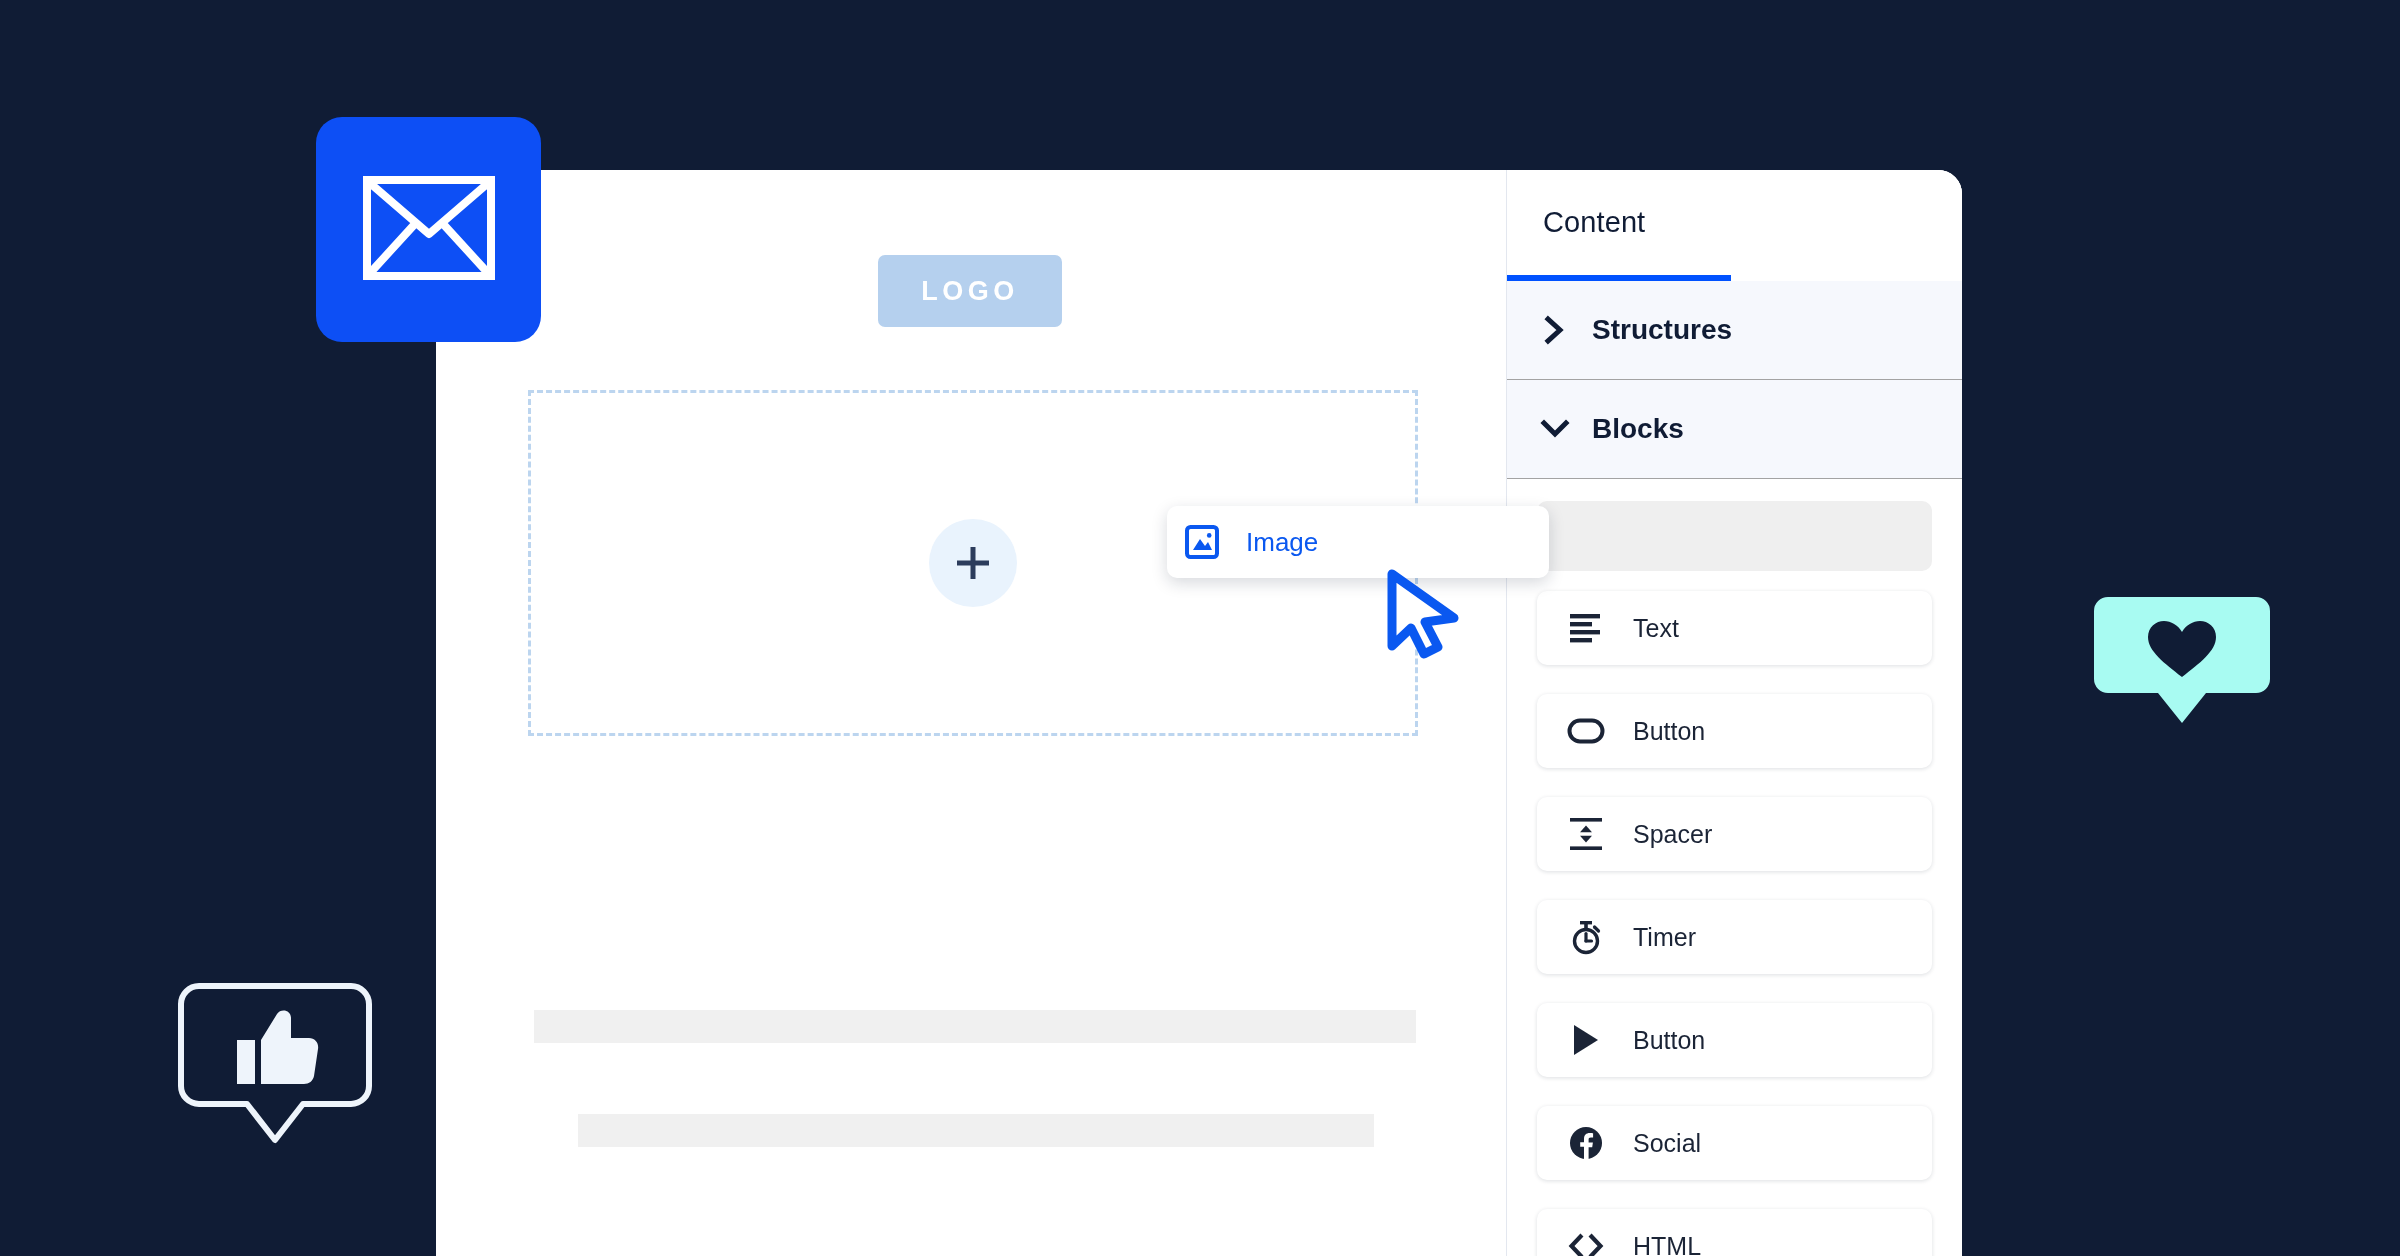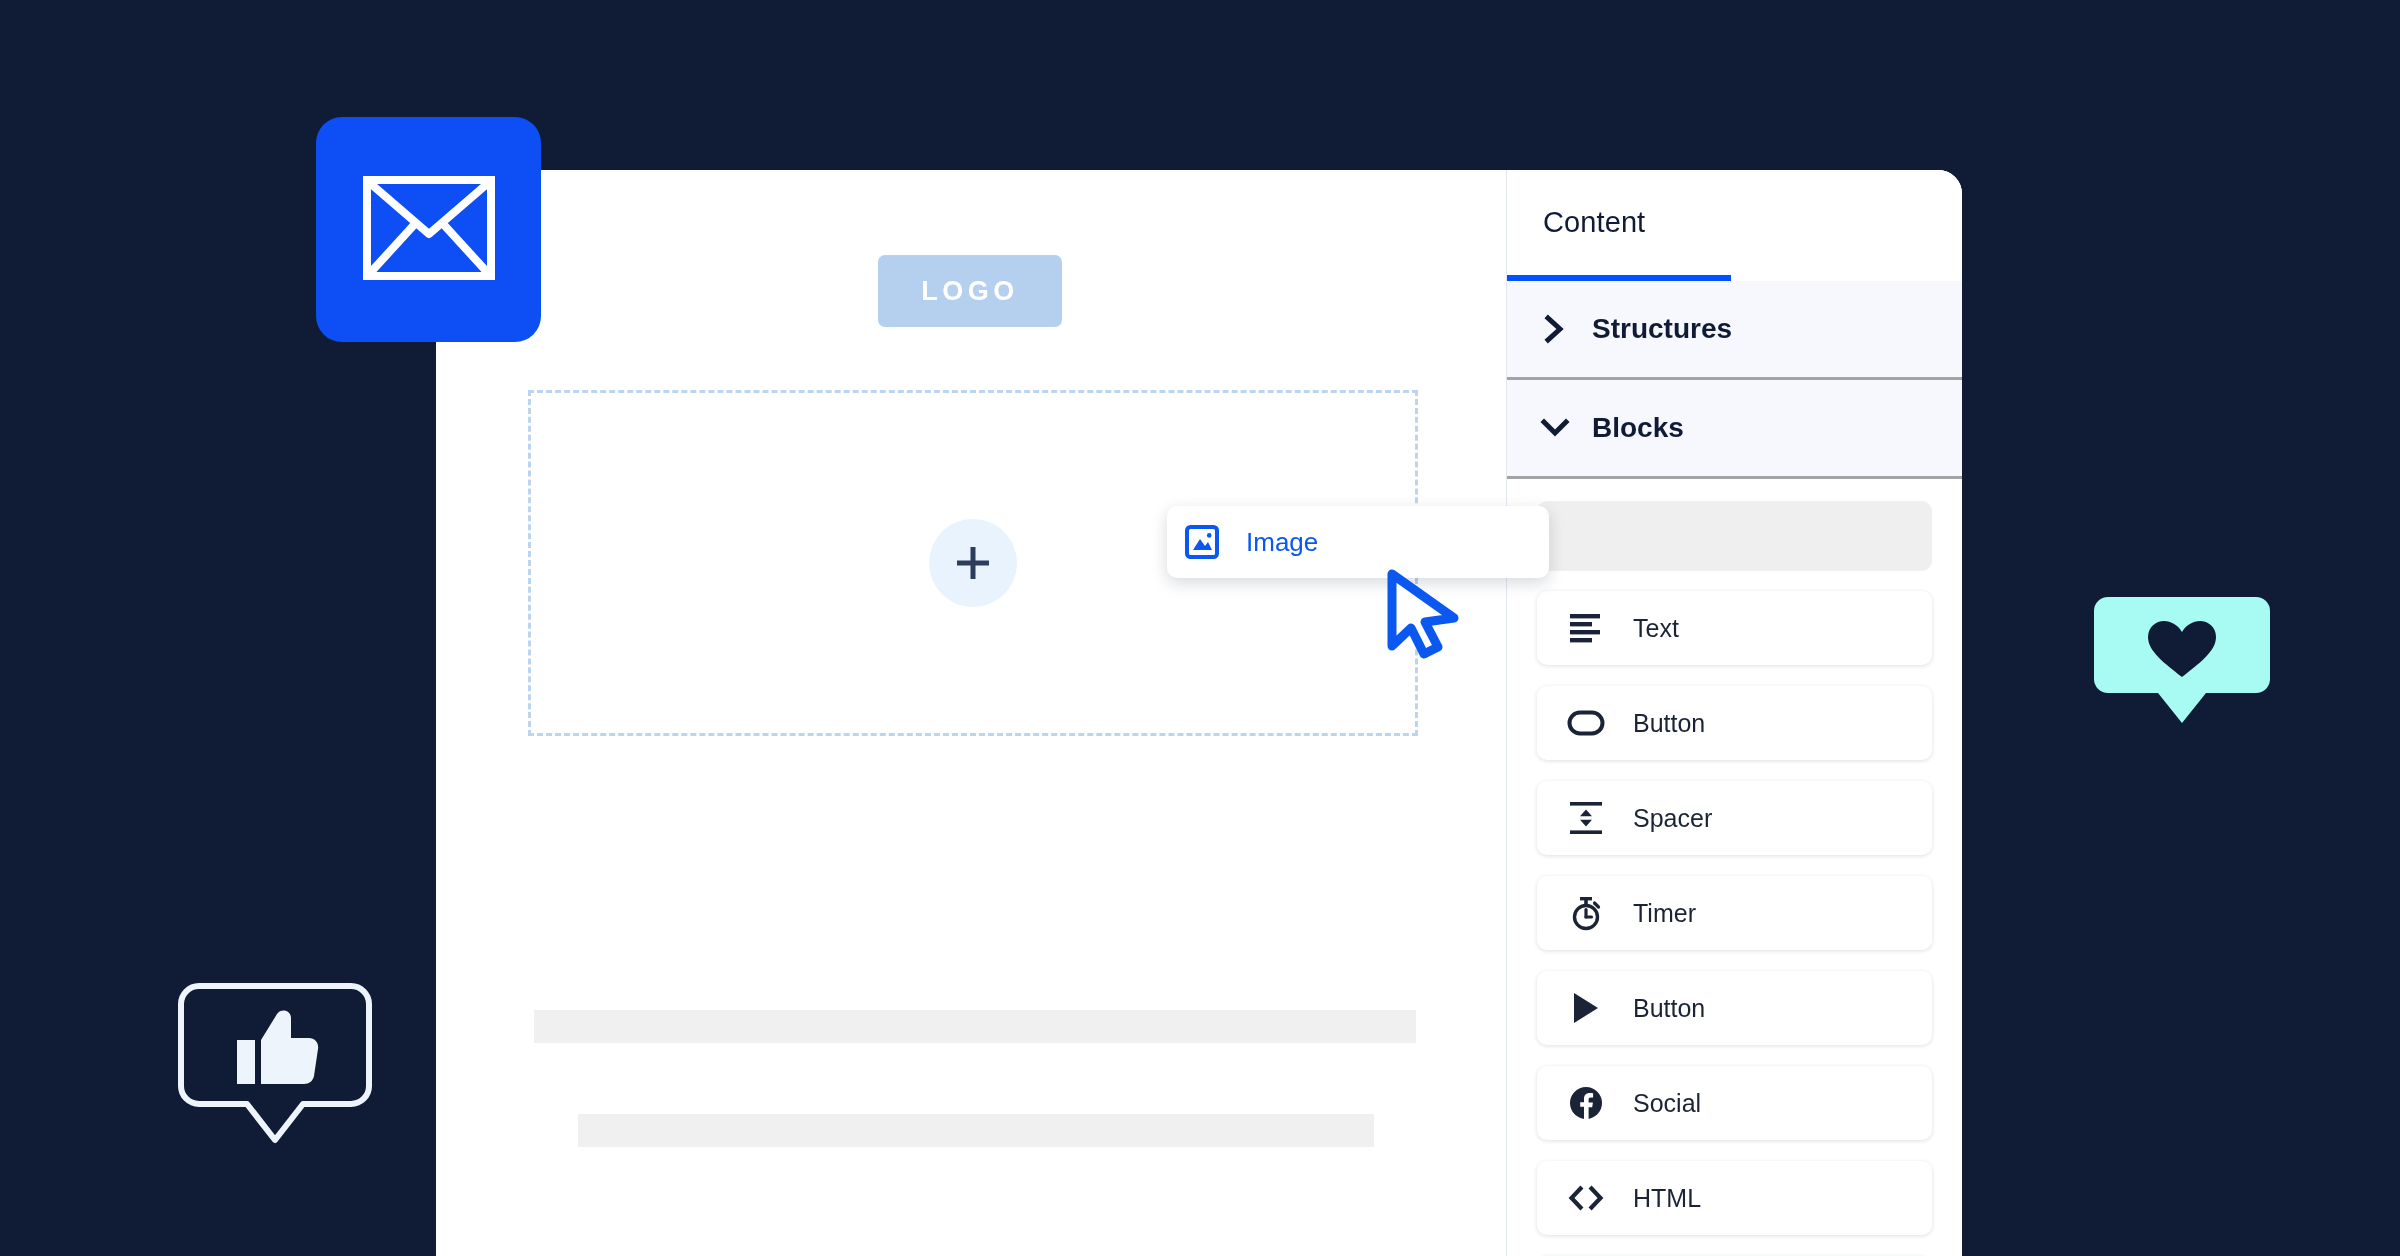--- a/index.html
+++ b/index.html
@@ -126,21 +126,21 @@
     bottom: 0;
     width: 224px;
     height: 6px;
     background: #0052ff;
   }
 
   .accordion-row {
     position: relative;
     height: 99px;
     background: #f6f8fd;
-    border-bottom: 3px solid #a3a3a3;
+    border-bottom: 1px solid #a3a3a3;
     display: flex;
     align-items: center;
     padding-left: 31px;
     box-sizing: border-box;
   }
   .accordion-chevron {
     width: 34px;
     height: 34px;
     display: flex;
     align-items: center;
@@ -169,21 +169,21 @@
 
   .block-card {
     position: relative;
     height: 74px;
     background: #ffffff;
     border-radius: 10px;
     box-shadow: 0 1px 4px rgba(16,28,53,0.14);
     display: flex;
     align-items: center;
     padding-left: 30px;
-    margin-bottom: 21px;
+    margin-bottom: 29px;
     box-sizing: border-box;
   }
   .block-icon {
     width: 38px;
     height: 38px;
     flex: 0 0 auto;
     display: flex;
     align-items: center;
     justify-content: center;
     margin-right: 28px;

